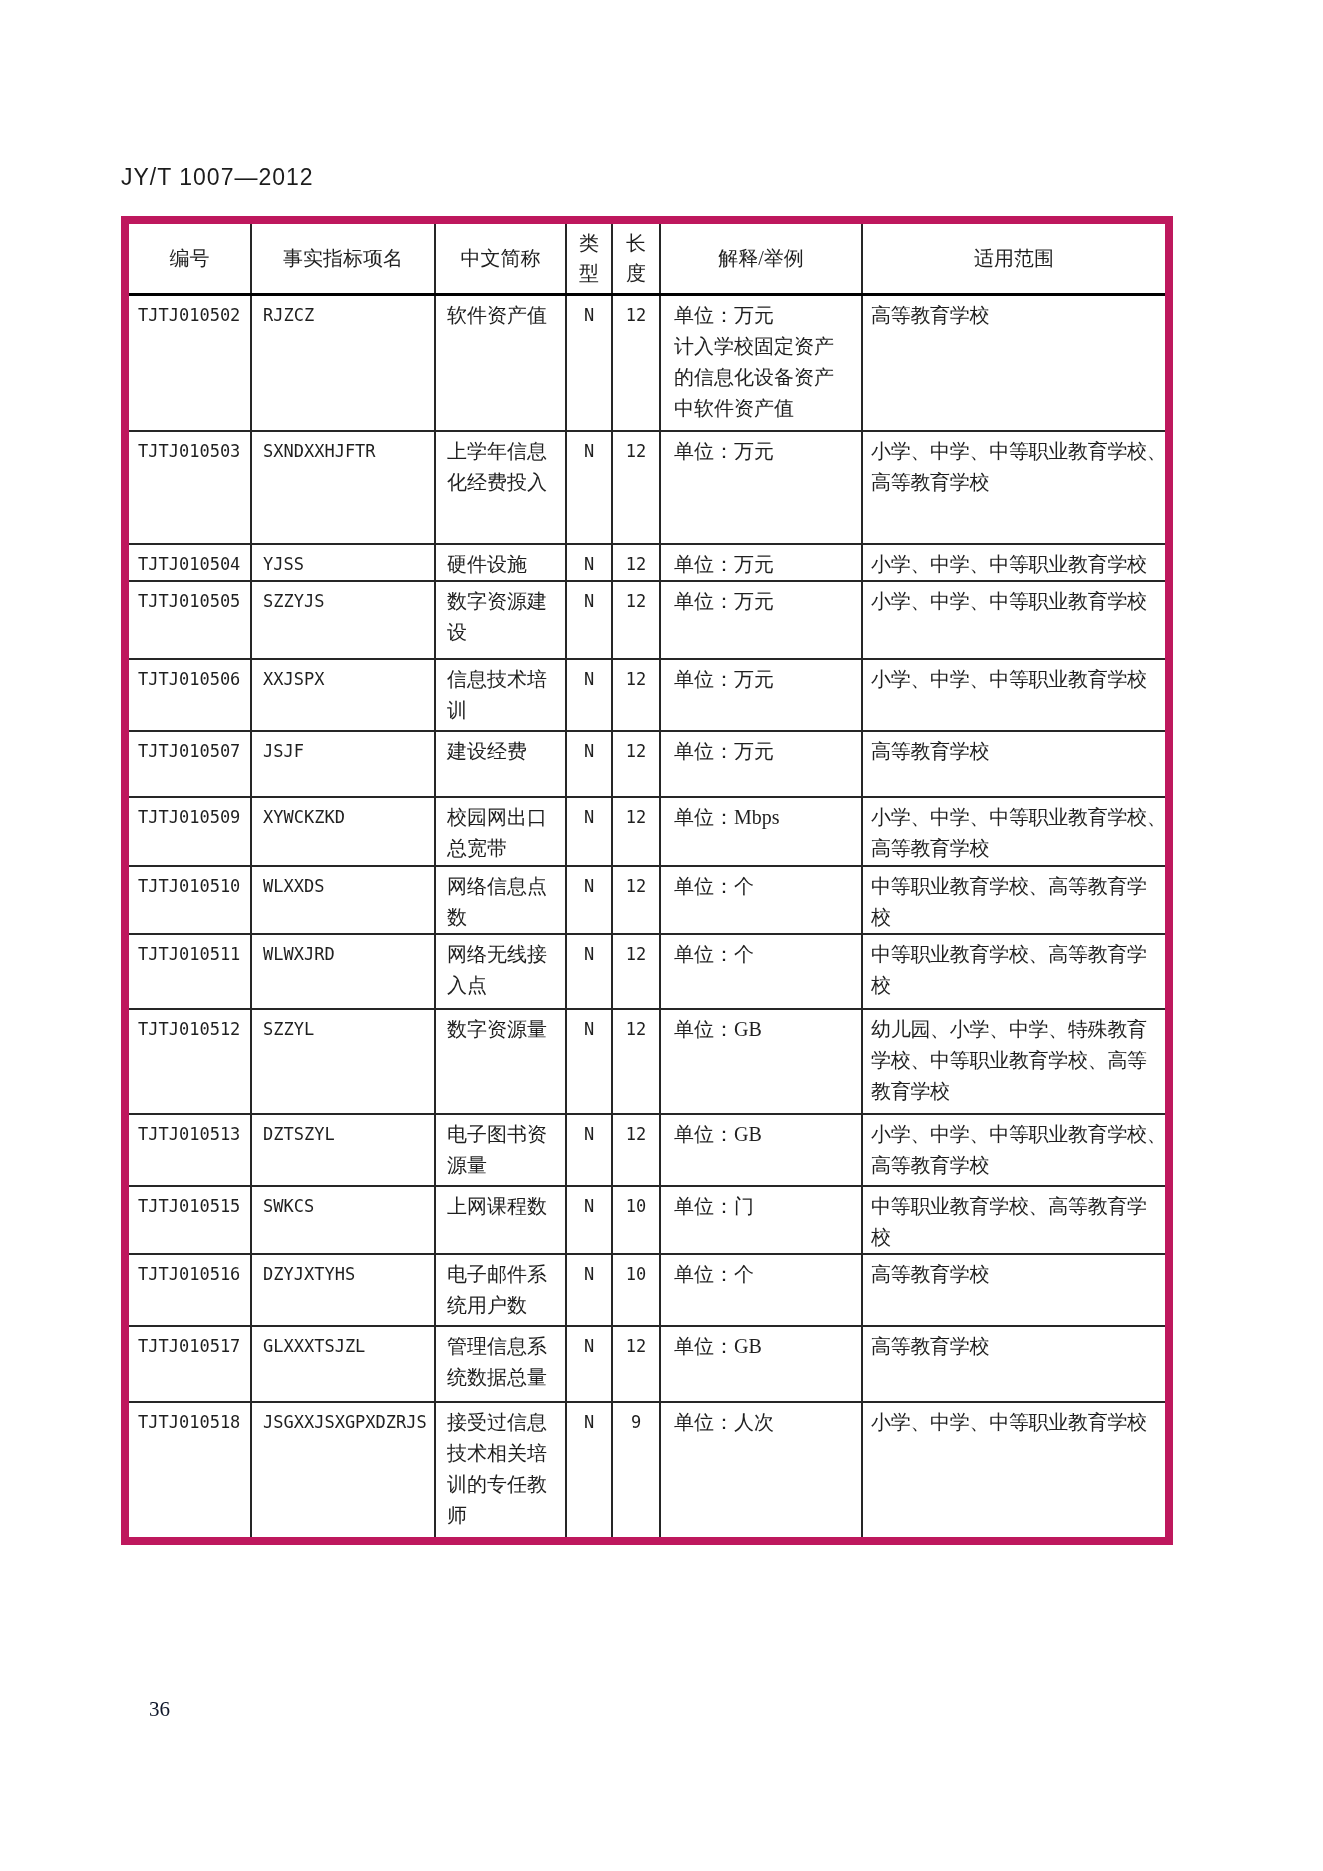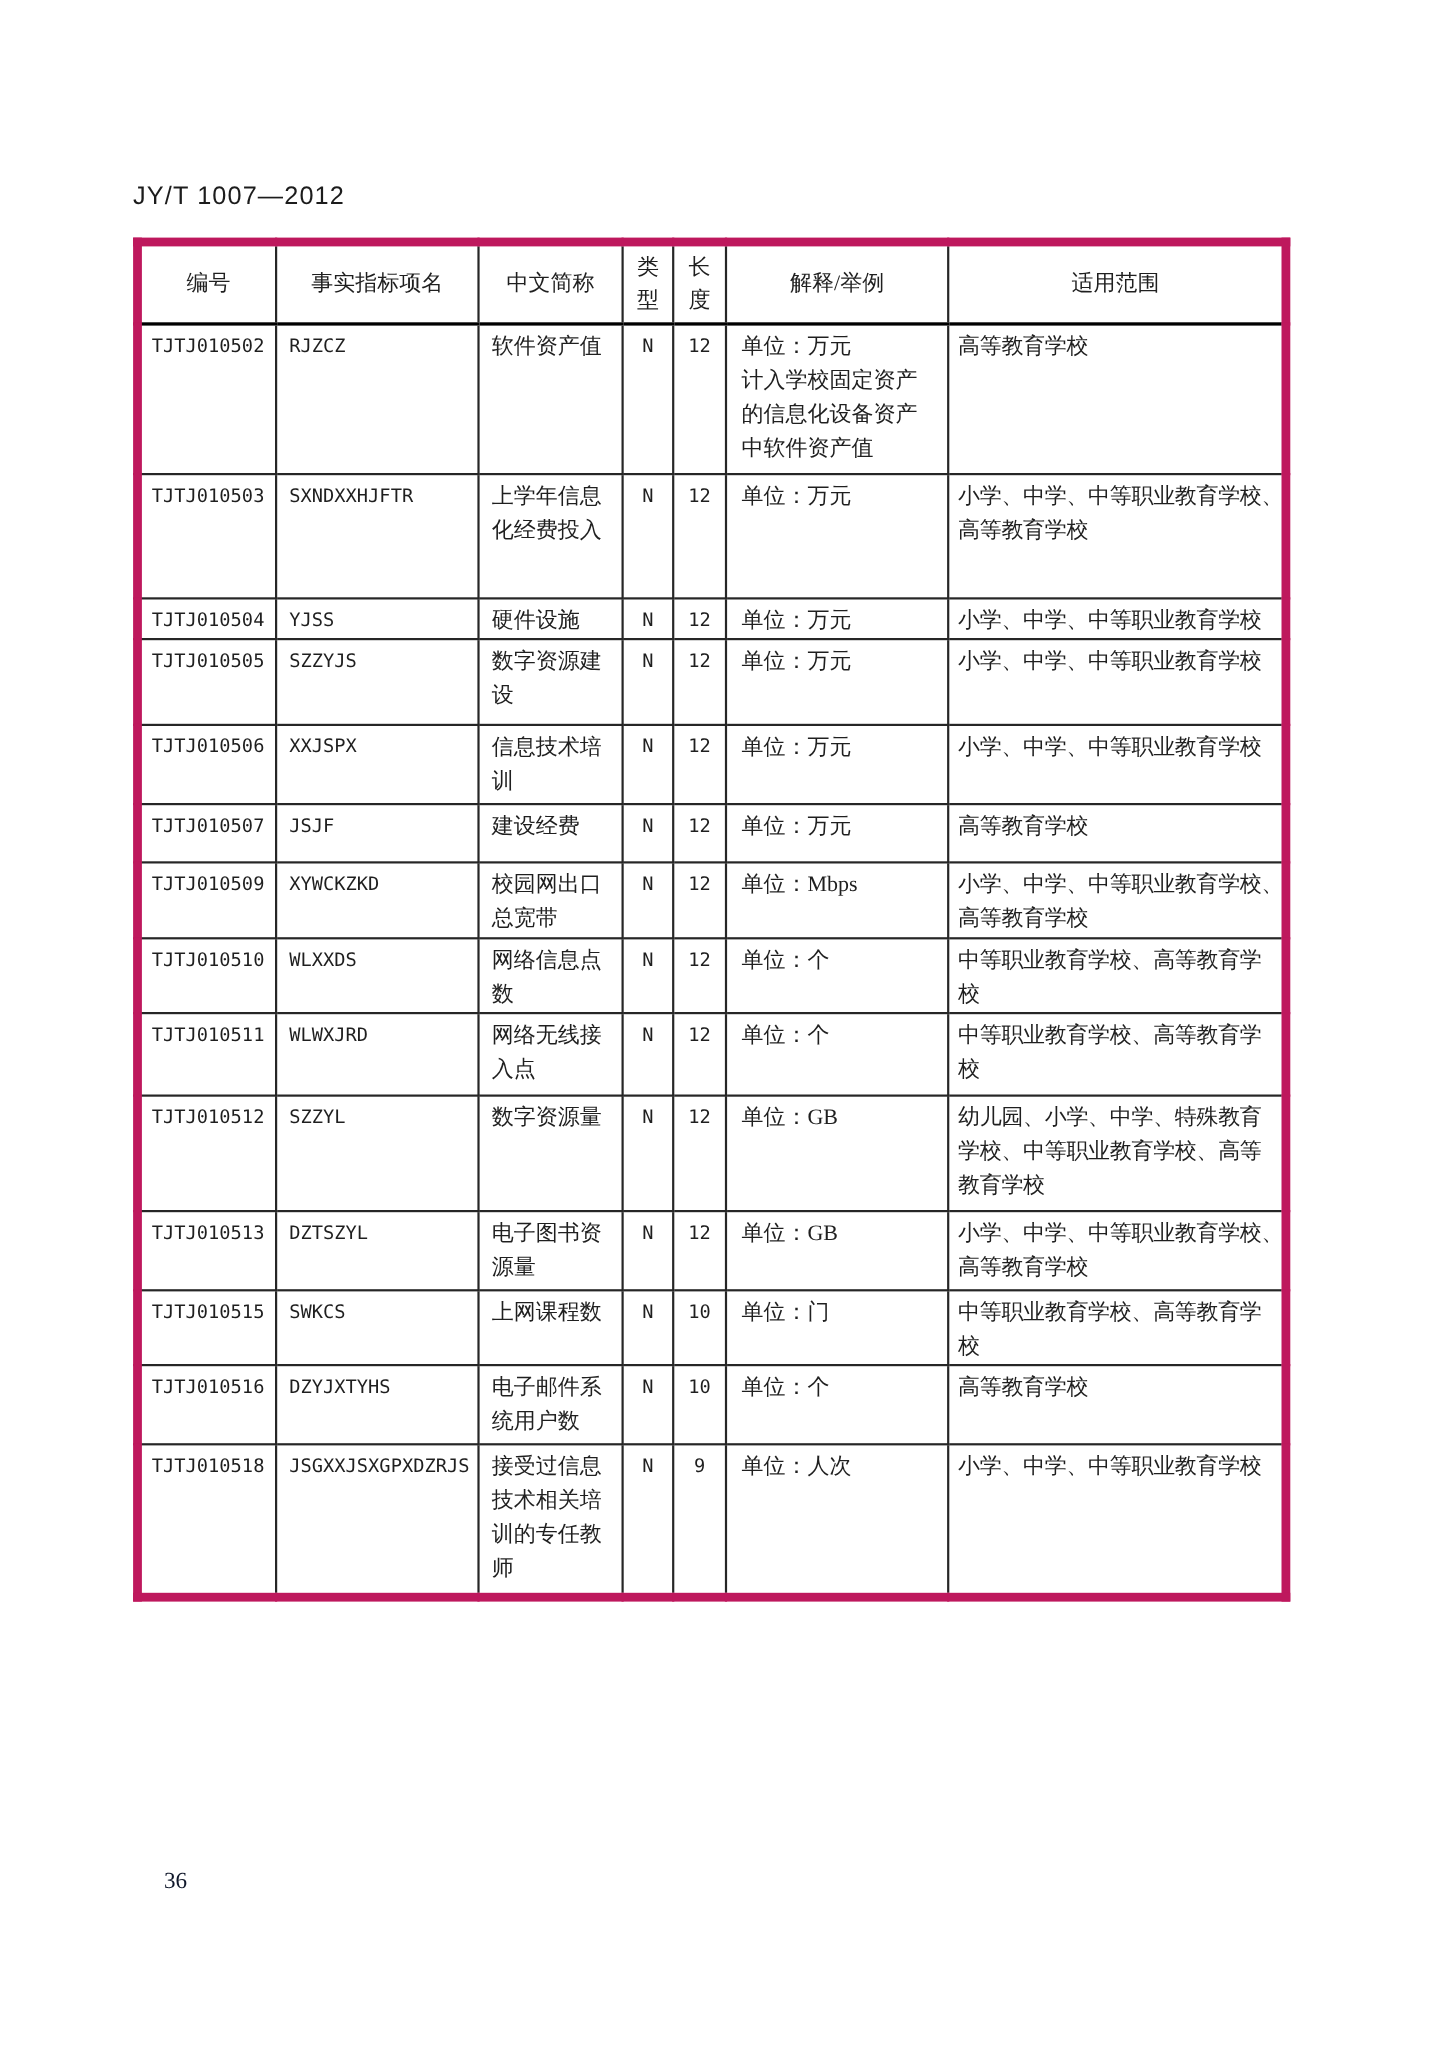--- a/index.html
+++ b/index.html
@@ -115,21 +115,21 @@
   <tr style="height:72px">
     <td class="c-id">TJTJ010506</td>
     <td class="c-code">XXJSPX</td>
     <td class="c-name">信息技术培
 训</td>
     <td class="c-type">N</td>
     <td class="c-len">12</td>
     <td class="c-exp">单位：万元</td>
     <td class="c-scope">小学、中学、中等职业教育学校</td>
   </tr>
-  <tr style="height:53px">
+  <tr style="height:66px">
     <td class="c-id">TJTJ010507</td>
     <td class="c-code">JSJF</td>
     <td class="c-name">建设经费</td>
     <td class="c-type">N</td>
     <td class="c-len">12</td>
     <td class="c-exp">单位：万元</td>
     <td class="c-scope">高等教育学校</td>
   </tr>
   <tr style="height:69px">
     <td class="c-id">TJTJ010509</td>
@@ -197,20 +197,30 @@
 校</td>
   </tr>
   <tr style="height:72px">
     <td class="c-id">TJTJ010516</td>
     <td class="c-code">DZYJXTYHS</td>
     <td class="c-name">电子邮件系
 统用户数</td>
     <td class="c-type">N</td>
     <td class="c-len">10</td>
     <td class="c-exp">单位：个</td>
+    <td class="c-scope">高等教育学校</td>
+  </tr>
+  <tr style="height:76px">
+    <td class="c-id">TJTJ010517</td>
+    <td class="c-code">GLXXXTSJZL</td>
+    <td class="c-name">管理信息系
+统数据总量</td>
+    <td class="c-type">N</td>
+    <td class="c-len">12</td>
+    <td class="c-exp">单位：GB</td>
     <td class="c-scope">高等教育学校</td>
   </tr>
   <tr style="height:139px">
     <td class="c-id">TJTJ010518</td>
     <td class="c-code">JSGXXJSXGPXDZRJS</td>
     <td class="c-name">接受过信息
 技术相关培
 训的专任教
 师</td>
     <td class="c-type">N</td>

